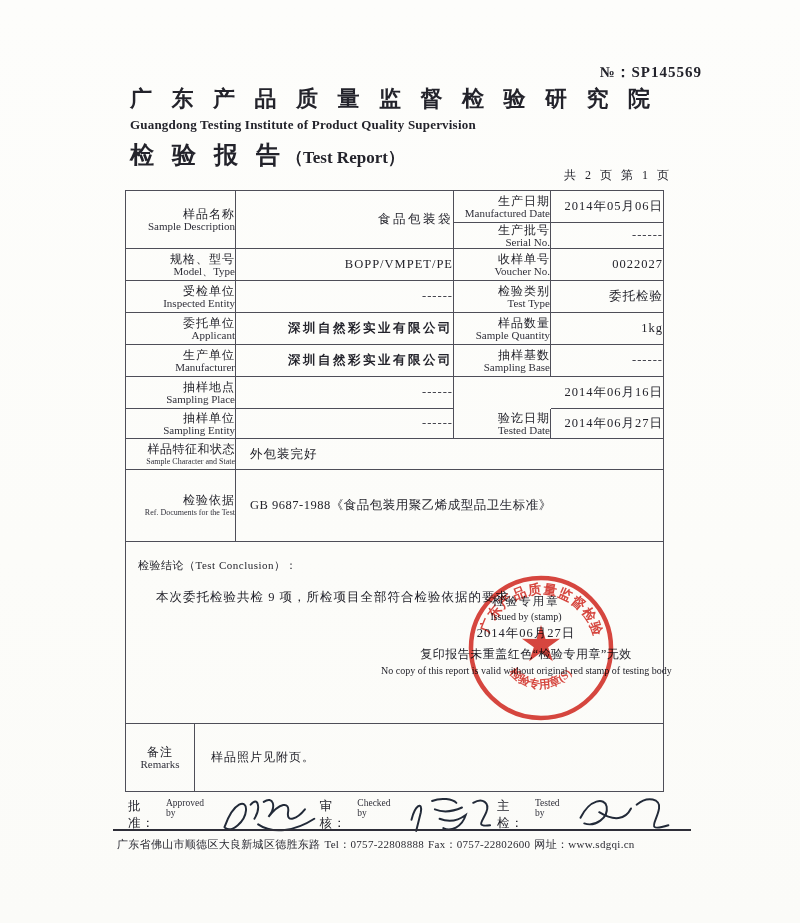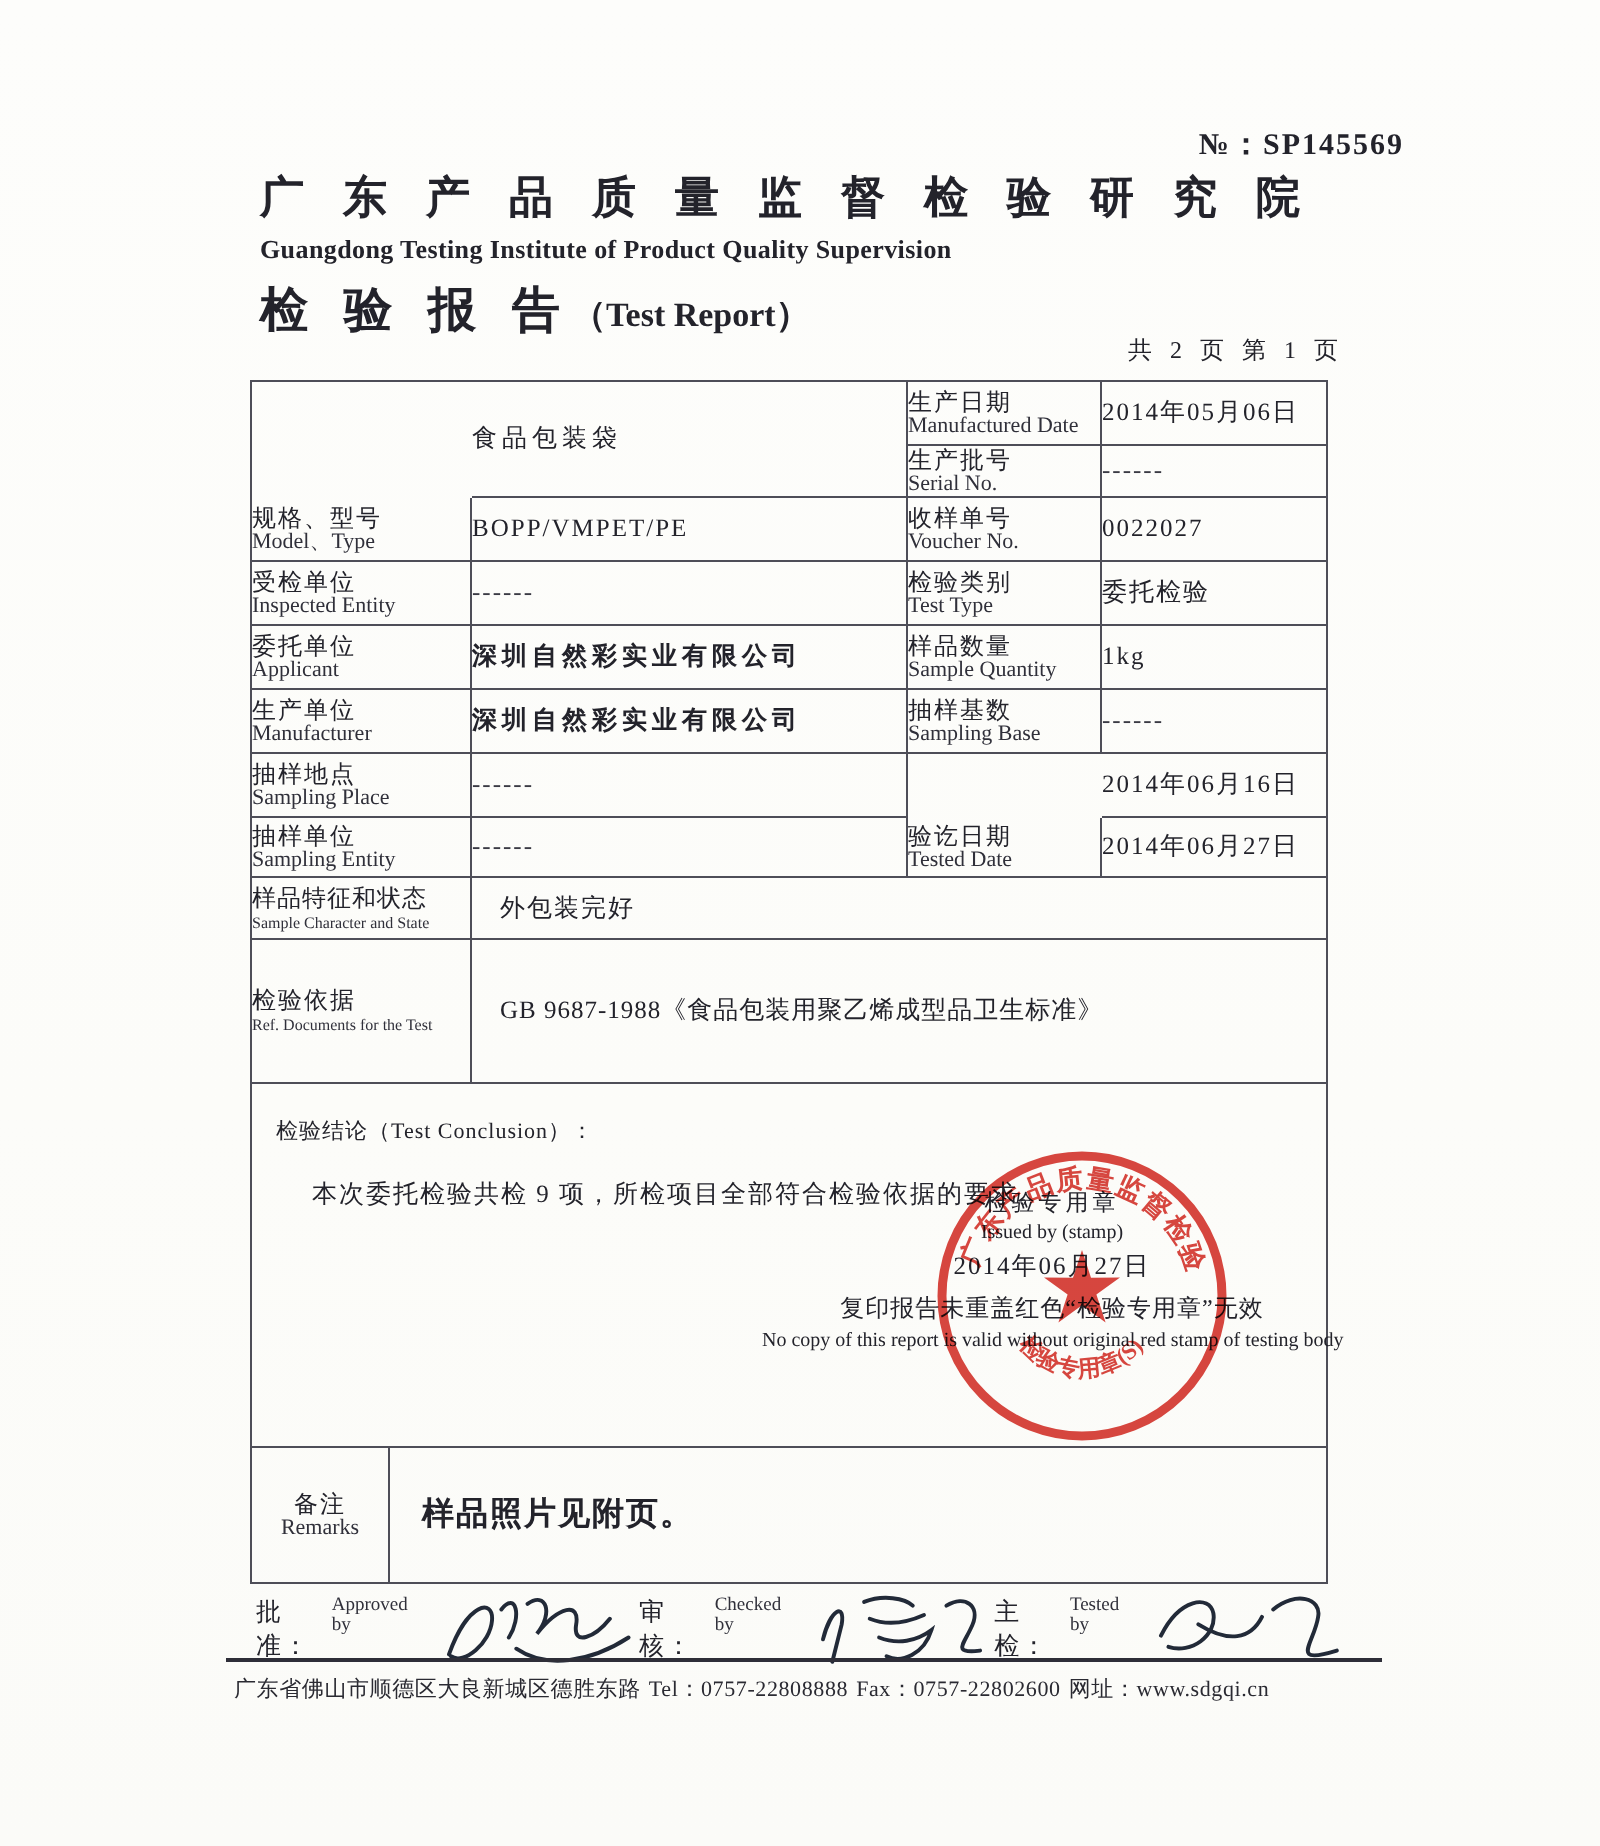--- a/index.html
+++ b/index.html
@@ -21,21 +21,21 @@
   .info-table{
     position:absolute;left:125px;top:190px;
     display:grid;
     grid-template-columns:110px 218px 97px 113px;
     grid-template-rows:32px 26px 32px 32px 32px 32px 32px 30px 31px 72px 182px 68px;
     border-top:1px solid #4e4e58;border-left:1px solid #4e4e58;
     background:transparent;
   }
   .cell{
     border-right:1px solid #4e4e58;border-bottom:1px solid #4e4e58;
-    display:flex;flex-direction:column;align-items:flex-start;justify-content:center;
+    display:flex;flex-direction:column;align-items:flex-end;justify-content:center;
     overflow:visible;
   }
   .cell .cn{font-size:12px;letter-spacing:1px;line-height:14px;}
   .cell .en{font-size:11px;line-height:11px;color:#30303a;letter-spacing:0;white-space:nowrap;}
   .cell.value{font-size:12.5px;letter-spacing:1px;}
   .cell.value.wide-cjk{letter-spacing:2.5px;}
   .cell.left-align{align-items:flex-start;padding-left:14px;justify-content:center;}
   .dash{letter-spacing:0;font-size:12px;color:#3a3a44;}
   
   .concl{position:relative;display:block;}
@@ -43,21 +43,21 @@
   .concl-body{position:absolute;left:30px;top:47px;font-size:12.5px;letter-spacing:1px;}
   .stamp-block{position:absolute;left:255px;top:52px;width:290px;text-align:center;}
   .stamp-label-cn{font-size:11.5px;letter-spacing:2px;}
   .stamp-label-en{font-size:10px;margin-top:2px;}
   .stamp-date{font-size:12.5px;margin-top:3px;letter-spacing:1px;}
   .notice-cn{font-size:12px;margin-top:4px;letter-spacing:.5px;white-space:nowrap;}
   .notice-en{font-size:10px;margin-top:2px;white-space:nowrap;}
   
   .remarks-row{display:flex;flex-direction:row;padding:0;align-items:stretch;}
   .remarks-label{width:68px;border-right:1px solid #4e4e58;display:flex;flex-direction:column;align-items:center;justify-content:center;}
-  .remarks-value{flex:1;display:flex;align-items:center;padding-left:16px;font-size:16px;letter-spacing:1px;font-weight:bold;}
+  .remarks-value{flex:1;display:flex;align-items:center;padding-left:16px;font-size:12px;letter-spacing:1px;}
   
   .stamp{position:absolute;left:456px;top:563px;width:170px;height:170px;mix-blend-mode:multiply;opacity:.92;pointer-events:none;z-index:6;}
   
   .sign-row{position:absolute;left:128px;top:792px;width:548px;display:flex;justify-content:space-between;}
   .sign-group{display:flex;align-items:flex-start;}
   .sign-label{display:flex;flex-direction:row;margin-top:6px;}
   .sign-label .cn{font-size:12.5px;letter-spacing:1px;}
   .sign-label .en{font-size:9.5px;color:#30303a;}
   .sig{margin-left:4px;}
   
@@ -78,20 +78,24 @@
     <div class="inst-en">Guangdong Testing Institute of Product Quality Supervision</div>
     <div class="title-line">
       <span class="title-cn">检 验 报 告</span><span class="title-en">（Test Report）</span>
     </div>
   </div>
 
   <div class="pagination">共 2 页 第 1 页</div>
 
   <div class="info-table">
 
+    <div class="cell" style="grid-column:1;grid-row:1 / span 2">
+      <span class="cn">样品名称</span>
+      <span class="en">Sample Description</span>
+    </div>
     <div class="cell value wide-cjk" style="grid-column:2;grid-row:1 / span 2">食品包装袋</div>
     <div class="cell" style="grid-column:3;grid-row:1">
       <span class="cn">生产日期</span>
       <span class="en">Manufactured Date</span>
     </div>
     <div class="cell value" style="grid-column:4;grid-row:1">2014年05月06日</div>
     <div class="cell" style="grid-column:3;grid-row:2">
       <span class="cn">生产批号</span>
       <span class="en">Serial No.</span>
     </div>

